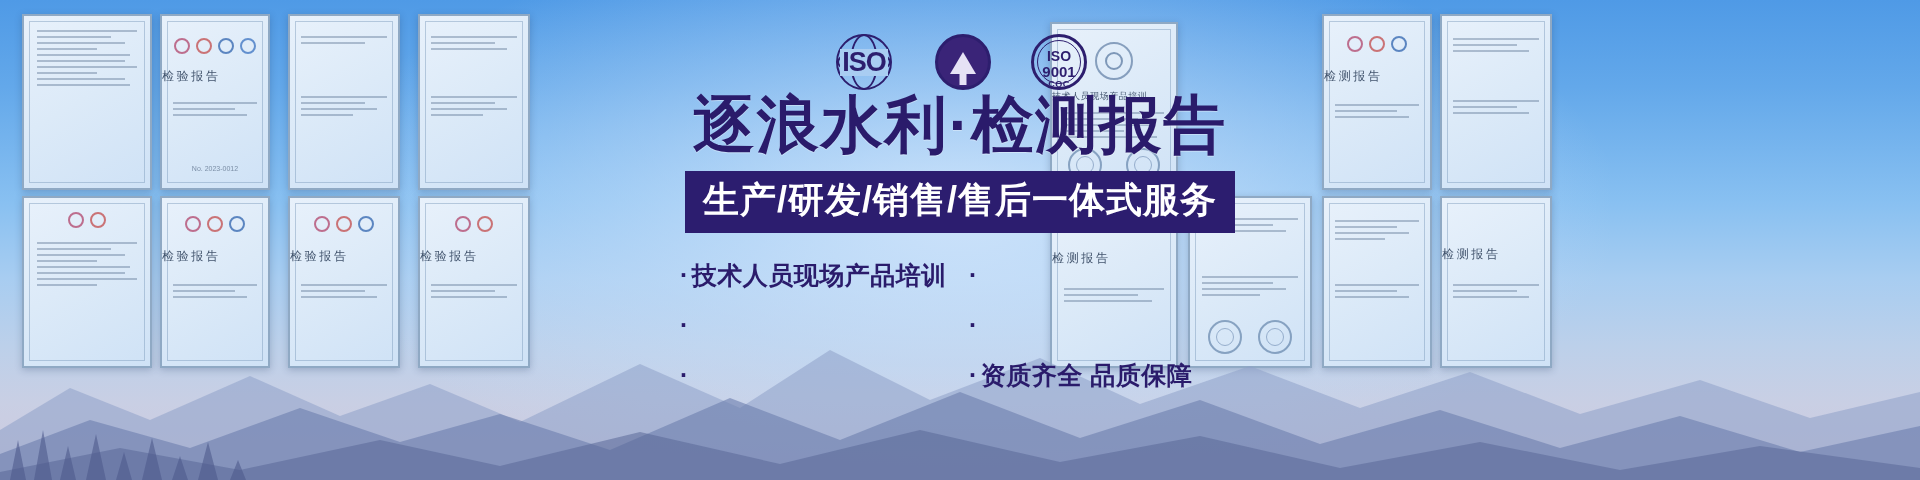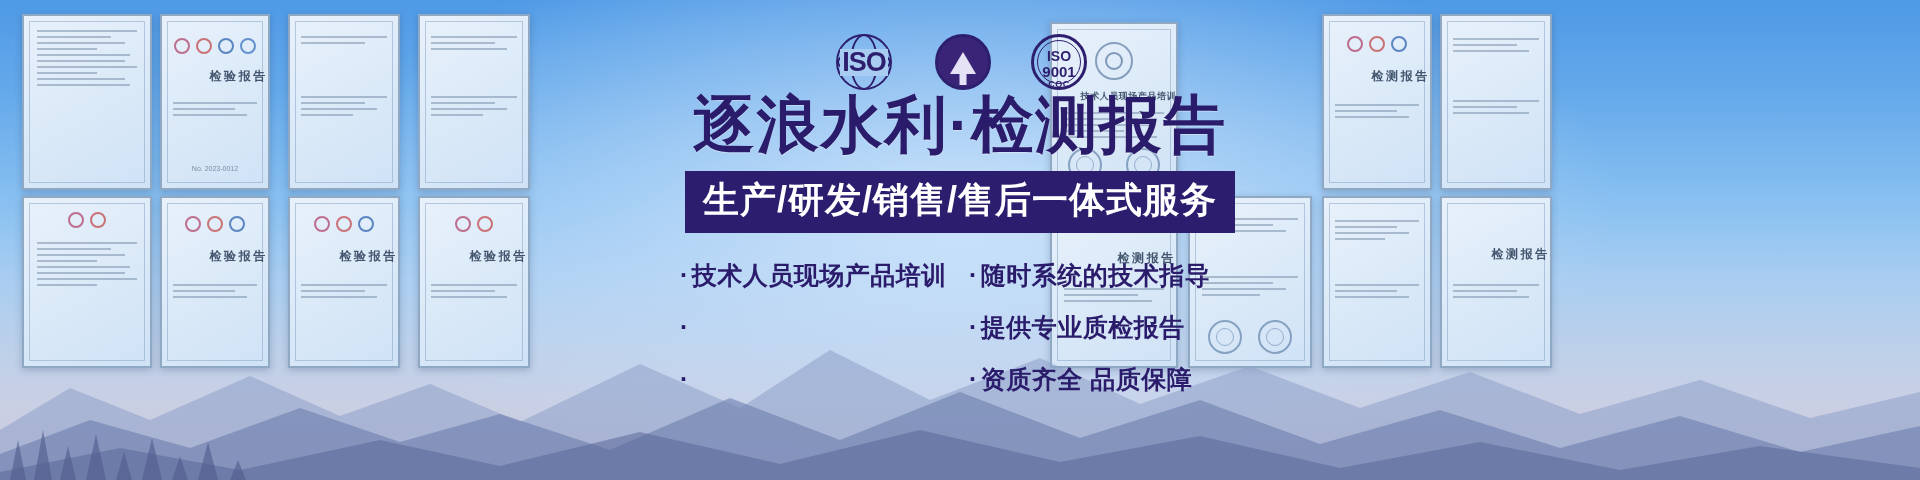--- a/index.html
+++ b/index.html
@@ -41,24 +41,24 @@
     background:linear-gradient(150deg,#e8f1fb 0%,#dceaf8 48%,#cfe2f6 100%);
     border:2px solid #8fa9c4;
     box-shadow:0 2px 7px rgba(30,50,90,.25);
     overflow:hidden;
   }
   .cert.green { border-color:#6aa77d; }
   .cert-inner { position:absolute; inset:5px; border:1px solid rgba(120,150,185,.45); }
 
   .cert-title {
     position:absolute; left:0; right:0;
-    text-align:right;
+    text-align:left;
     color:#43556e;
     letter-spacing:.22em;
-    font-weight:bold;
+    font-weight:normal;
     white-space:nowrap;
     overflow:hidden;
   }
   .cert-sub {
     position:absolute; left:0; right:0; text-align:center;
     color:#7b8ea6; white-space:nowrap; overflow:hidden;
   }
 
   
   .lines { position:absolute; left:10%; right:10%; }
@@ -482,28 +482,26 @@
 
     <div class="subtitle-bar">生产/研发/销售/售后一体式服务</div>
 
     <div class="features">
       <div class="feature">
         <span class="dot">·</span>
         <span>技术人员现场产品培训</span>
       </div>
       <div class="feature">
         <span class="dot">·</span>
-        <span>随时系统的技术指导</span>
       </div>
       <div class="feature">
         <span class="dot">·</span>
       </div>
       <div class="feature">
         <span class="dot">·</span>
-        <span>提供专业质检报告</span>
       </div>
       <div class="feature">
         <span class="dot">·</span>
       </div>
       <div class="feature">
         <span class="dot">·</span>
         <span>资质齐全 品质保障</span>
       </div>
     </div>
 

